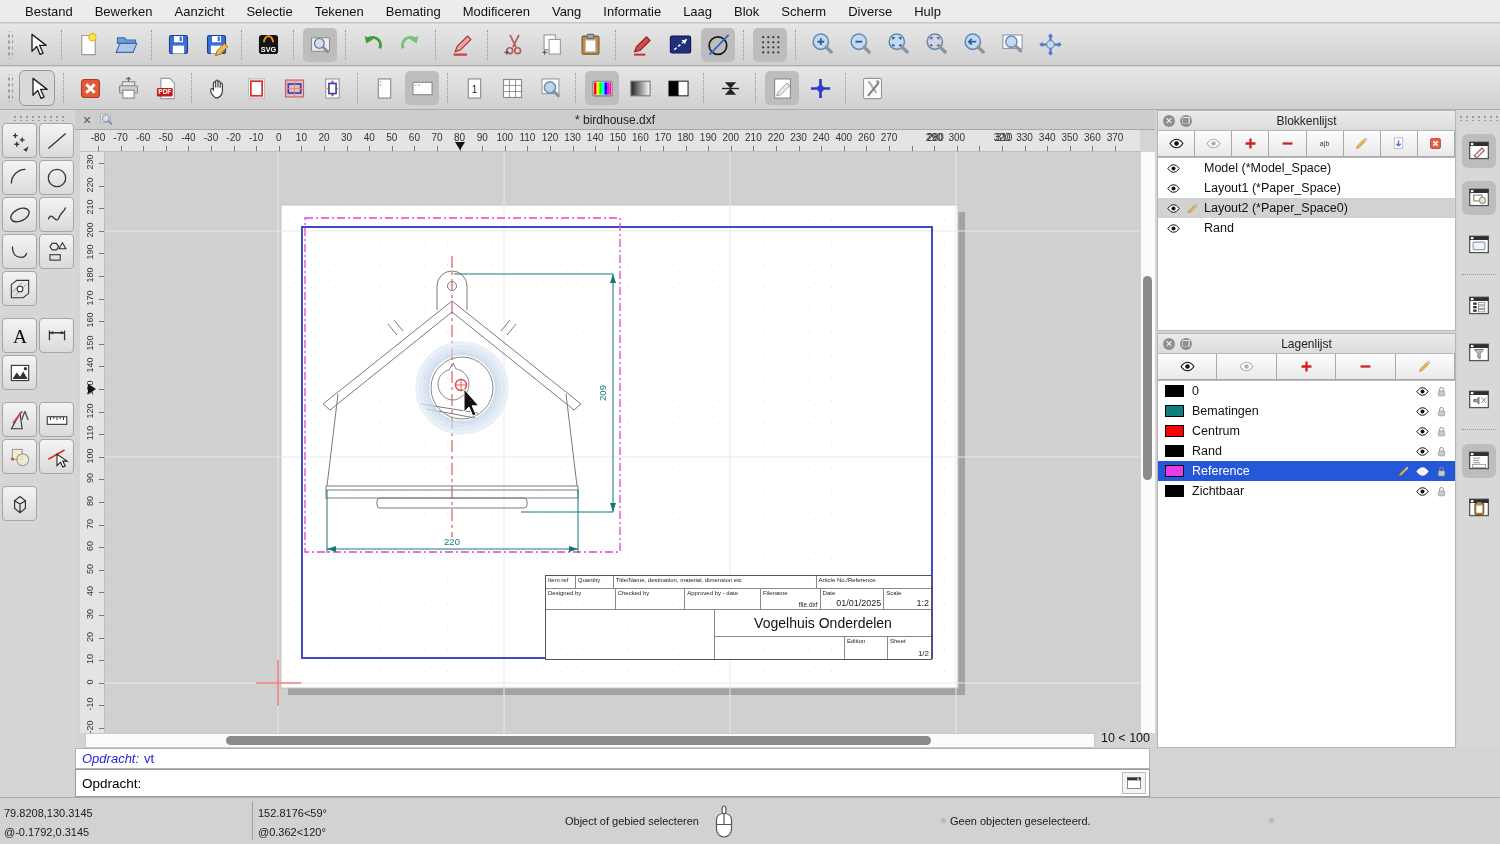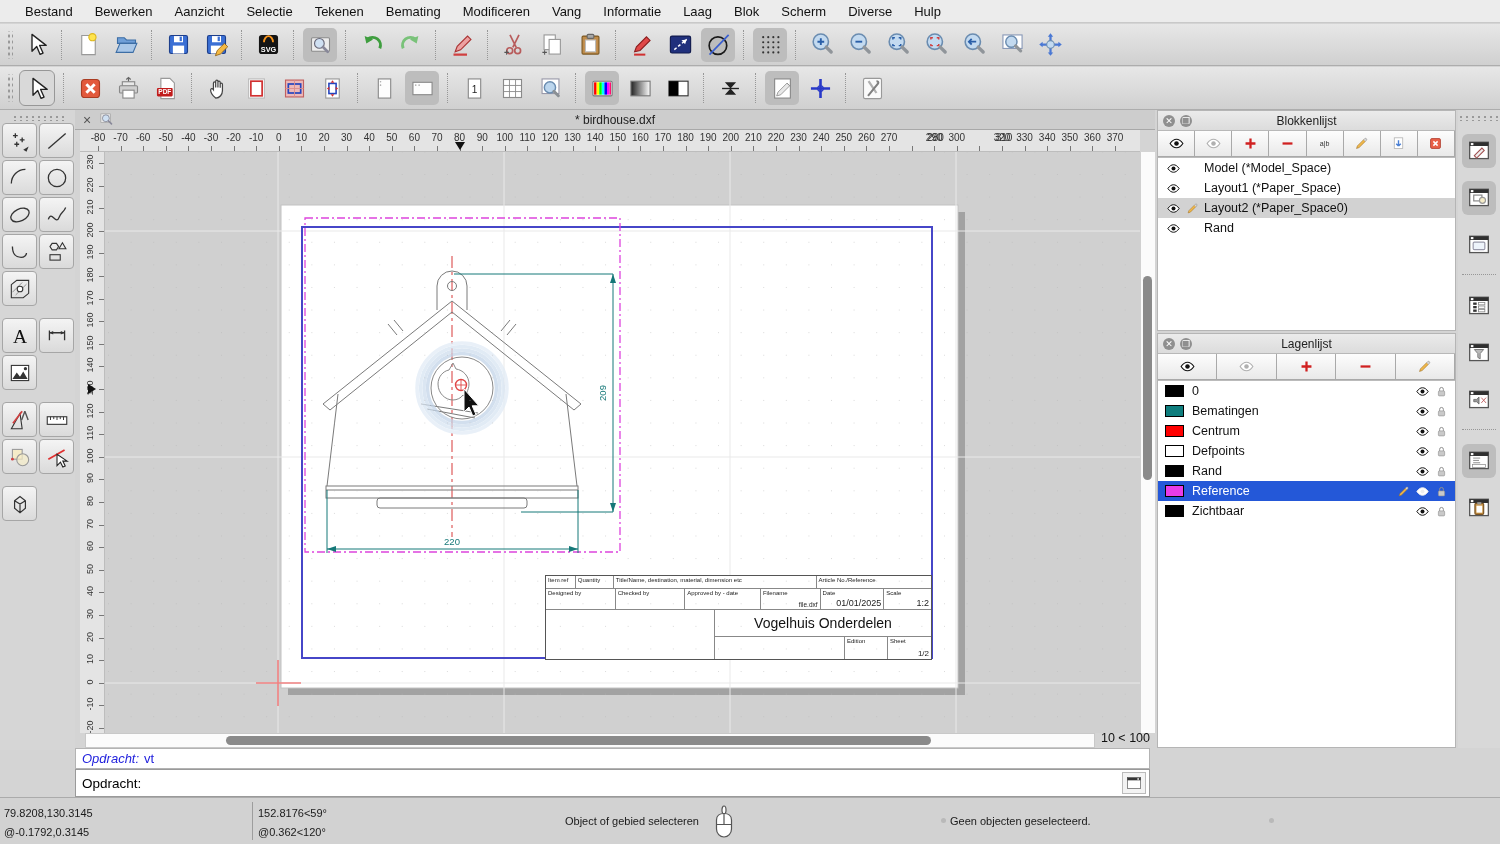--- a/index.html
+++ b/index.html
@@ -696,21 +696,21 @@
     <div class="rt-label" style="left: 650.8px;">200</div>
     <div class="rt-tick" style="left: 650.8px;"></div>
     <div class="rt-label" style="left: 673.4px;">210</div>
     <div class="rt-tick" style="left: 673.4px;"></div>
     <div class="rt-label" style="left: 696px;">220</div>
     <div class="rt-tick" style="left: 696px;"></div>
     <div class="rt-label" style="left: 718.6px;">230</div>
     <div class="rt-tick" style="left: 718.6px;"></div>
     <div class="rt-label" style="left: 741.2px;">240</div>
     <div class="rt-tick" style="left: 741.2px;"></div>
-    <div class="rt-label" style="left: 763.8px;">250</div>
+    <div class="rt-label" style="left: 763.8px;">400</div>
     <div class="rt-tick" style="left: 763.8px;"></div>
     <div class="rt-label" style="left: 786.4px;">260</div>
     <div class="rt-tick" style="left: 786.4px;"></div>
     <div class="rt-label" style="left: 809px;">270</div>
     <div class="rt-tick" style="left: 809px;"></div>
     <div class="rt-label" style="left: 831.6px; margin-left: 24px;">280</div>
     <div class="rt-tick" style="left: 831.6px;"></div>
     <div class="rt-label" style="left: 854.2px;">290</div>
     <div class="rt-tick" style="left: 854.2px;"></div>
     <div class="rt-label" style="left: 876.8px;">300</div>
@@ -1093,36 +1093,20 @@
           </svg>
         </div>
         <div class="slot" style="margin-right: 4px;">
           <svg viewBox="0 0 24 24">
             <rect x="7" y="11" width="10" height="8" rx="1.5" fill="#c9c9c9" stroke="#909090"></rect>
             <path d="M9 11V8.5a3 3 0 0 1 6 0V11" fill="none" stroke="#909090" stroke-width="1.6"></path>
           </svg>
         </div>
       </div>
       <div class="lst-row">
-        <div class="swatch" style="background: rgb(255, 255, 255);"></div>
-        <span class="lyr-name">Defpoints</span>
-        <div class="slot">
-          <svg viewBox="0 0 24 24">
-            <path d="M3 12c3-4.5 6-6 9-6s6 1.5 9 6c-3 4.5-6 6-9 6s-6-1.5-9-6z" fill="#fff" stroke="#111" stroke-width="1.6"></path>
-            <circle cx="12" cy="12" r="3.2" fill="#111"></circle>
-          </svg>
-        </div>
-        <div class="slot" style="margin-right: 4px;">
-          <svg viewBox="0 0 24 24">
-            <rect x="7" y="11" width="10" height="8" rx="1.5" fill="#c9c9c9" stroke="#909090"></rect>
-            <path d="M9 11V8.5a3 3 0 0 1 6 0V11" fill="none" stroke="#909090" stroke-width="1.6"></path>
-          </svg>
-        </div>
-      </div>
-      <div class="lst-row">
         <div class="swatch" style="background: rgb(0, 0, 0);"></div>
         <span class="lyr-name">Rand</span>
         <div class="slot">
           <svg viewBox="0 0 24 24">
             <path d="M3 12c3-4.5 6-6 9-6s6 1.5 9 6c-3 4.5-6 6-9 6s-6-1.5-9-6z" fill="#fff" stroke="#111" stroke-width="1.6"></path>
             <circle cx="12" cy="12" r="3.2" fill="#111"></circle>
           </svg>
         </div>
         <div class="slot" style="margin-right: 4px;">
           <svg viewBox="0 0 24 24">

